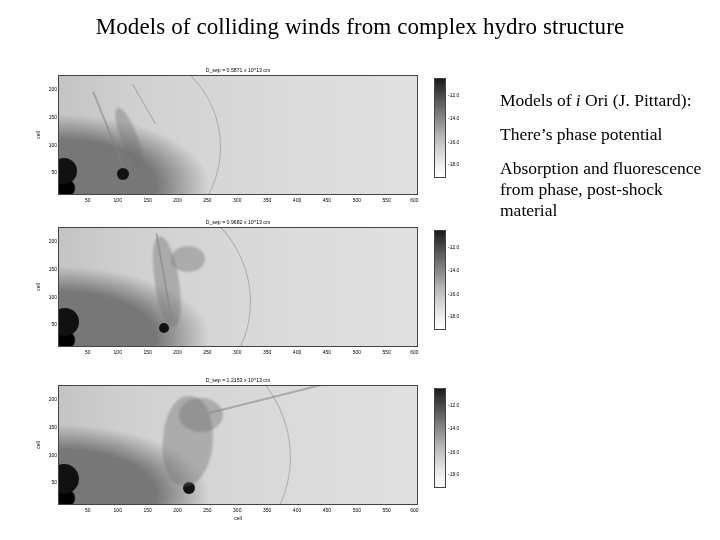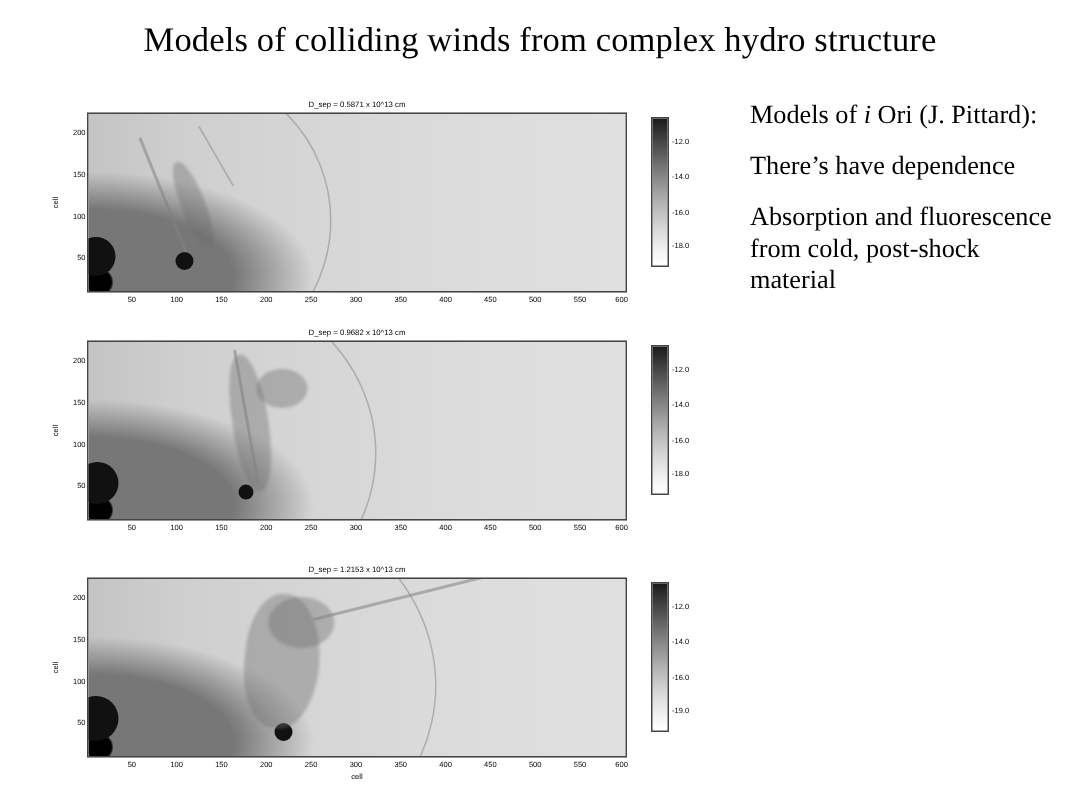--- a/index.html
+++ b/index.html
@@ -142,21 +142,21 @@
     margin-left: 3px;
     font-size: 5px;
     font-family: "Liberation Sans", sans-serif;
     white-space: nowrap;
   }
 
   
   #text-col {
     position: absolute;
     left: 500px;
-    top: 66px;
+    top: 90px;
     width: 205px;
     font-size: 17.5px;
     line-height: 21px;
     font-family: "Liberation Serif", serif;
   }
   #text-col p {
     margin: 0 0 13px 0;
   }
   .ital { font-style: italic; }
 </style>
@@ -289,17 +289,17 @@
 
   <div class="cbar" style="left:434px; top:388px; width:12px; height:100px;">
     <div class="cbar-tick" style="top:16%;">-12.0</div>
     <div class="cbar-tick" style="top:40%;">-14.0</div>
     <div class="cbar-tick" style="top:64%;">-16.0</div>
     <div class="cbar-tick" style="top:87%;">-19.0</div>
   </div>
 
   <div id="text-col">
     <p><span>Models of </span><span class="ital">i</span><span> Ori (J. Pittard):</span></p>
-    <p>There’s have dependence</p>
-    <p>Absorption and fluorescence from cold, post-shock material</p>
+    <p>There’s phase potential</p>
+    <p>Absorption and fluorescence from phase, post-shock material</p>
   </div>
 
 </div>
 
 </body></html>

